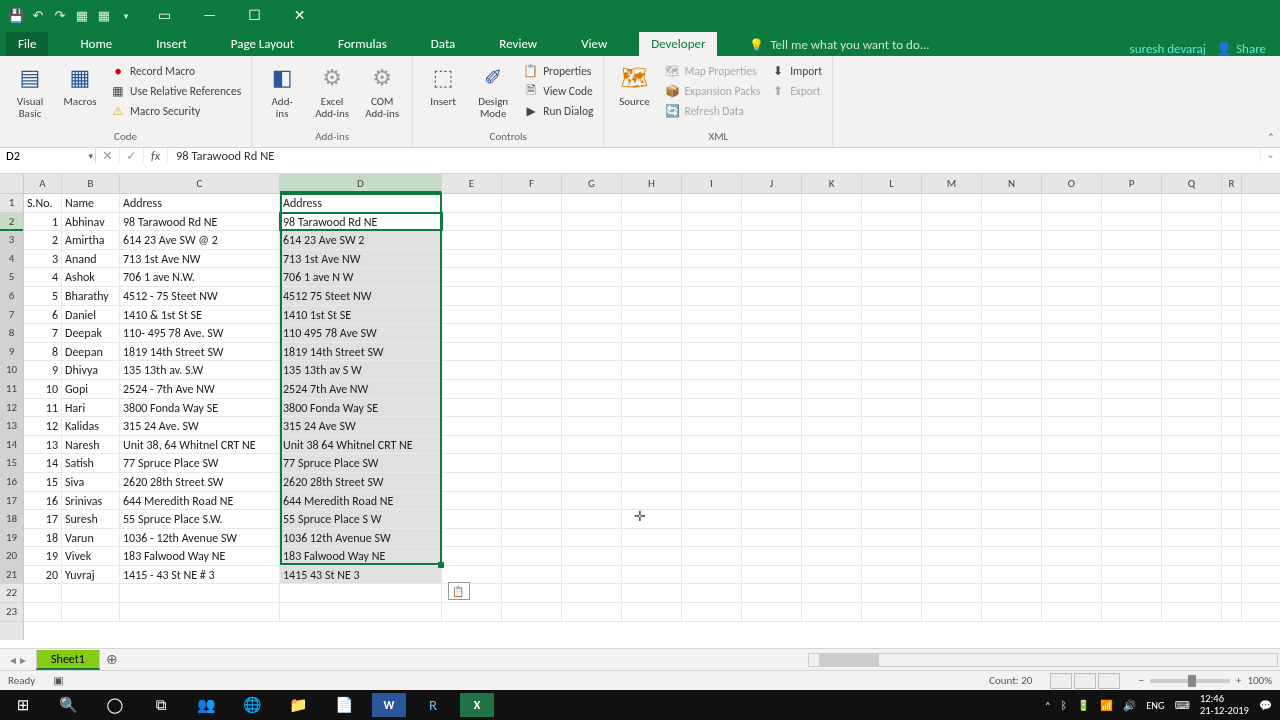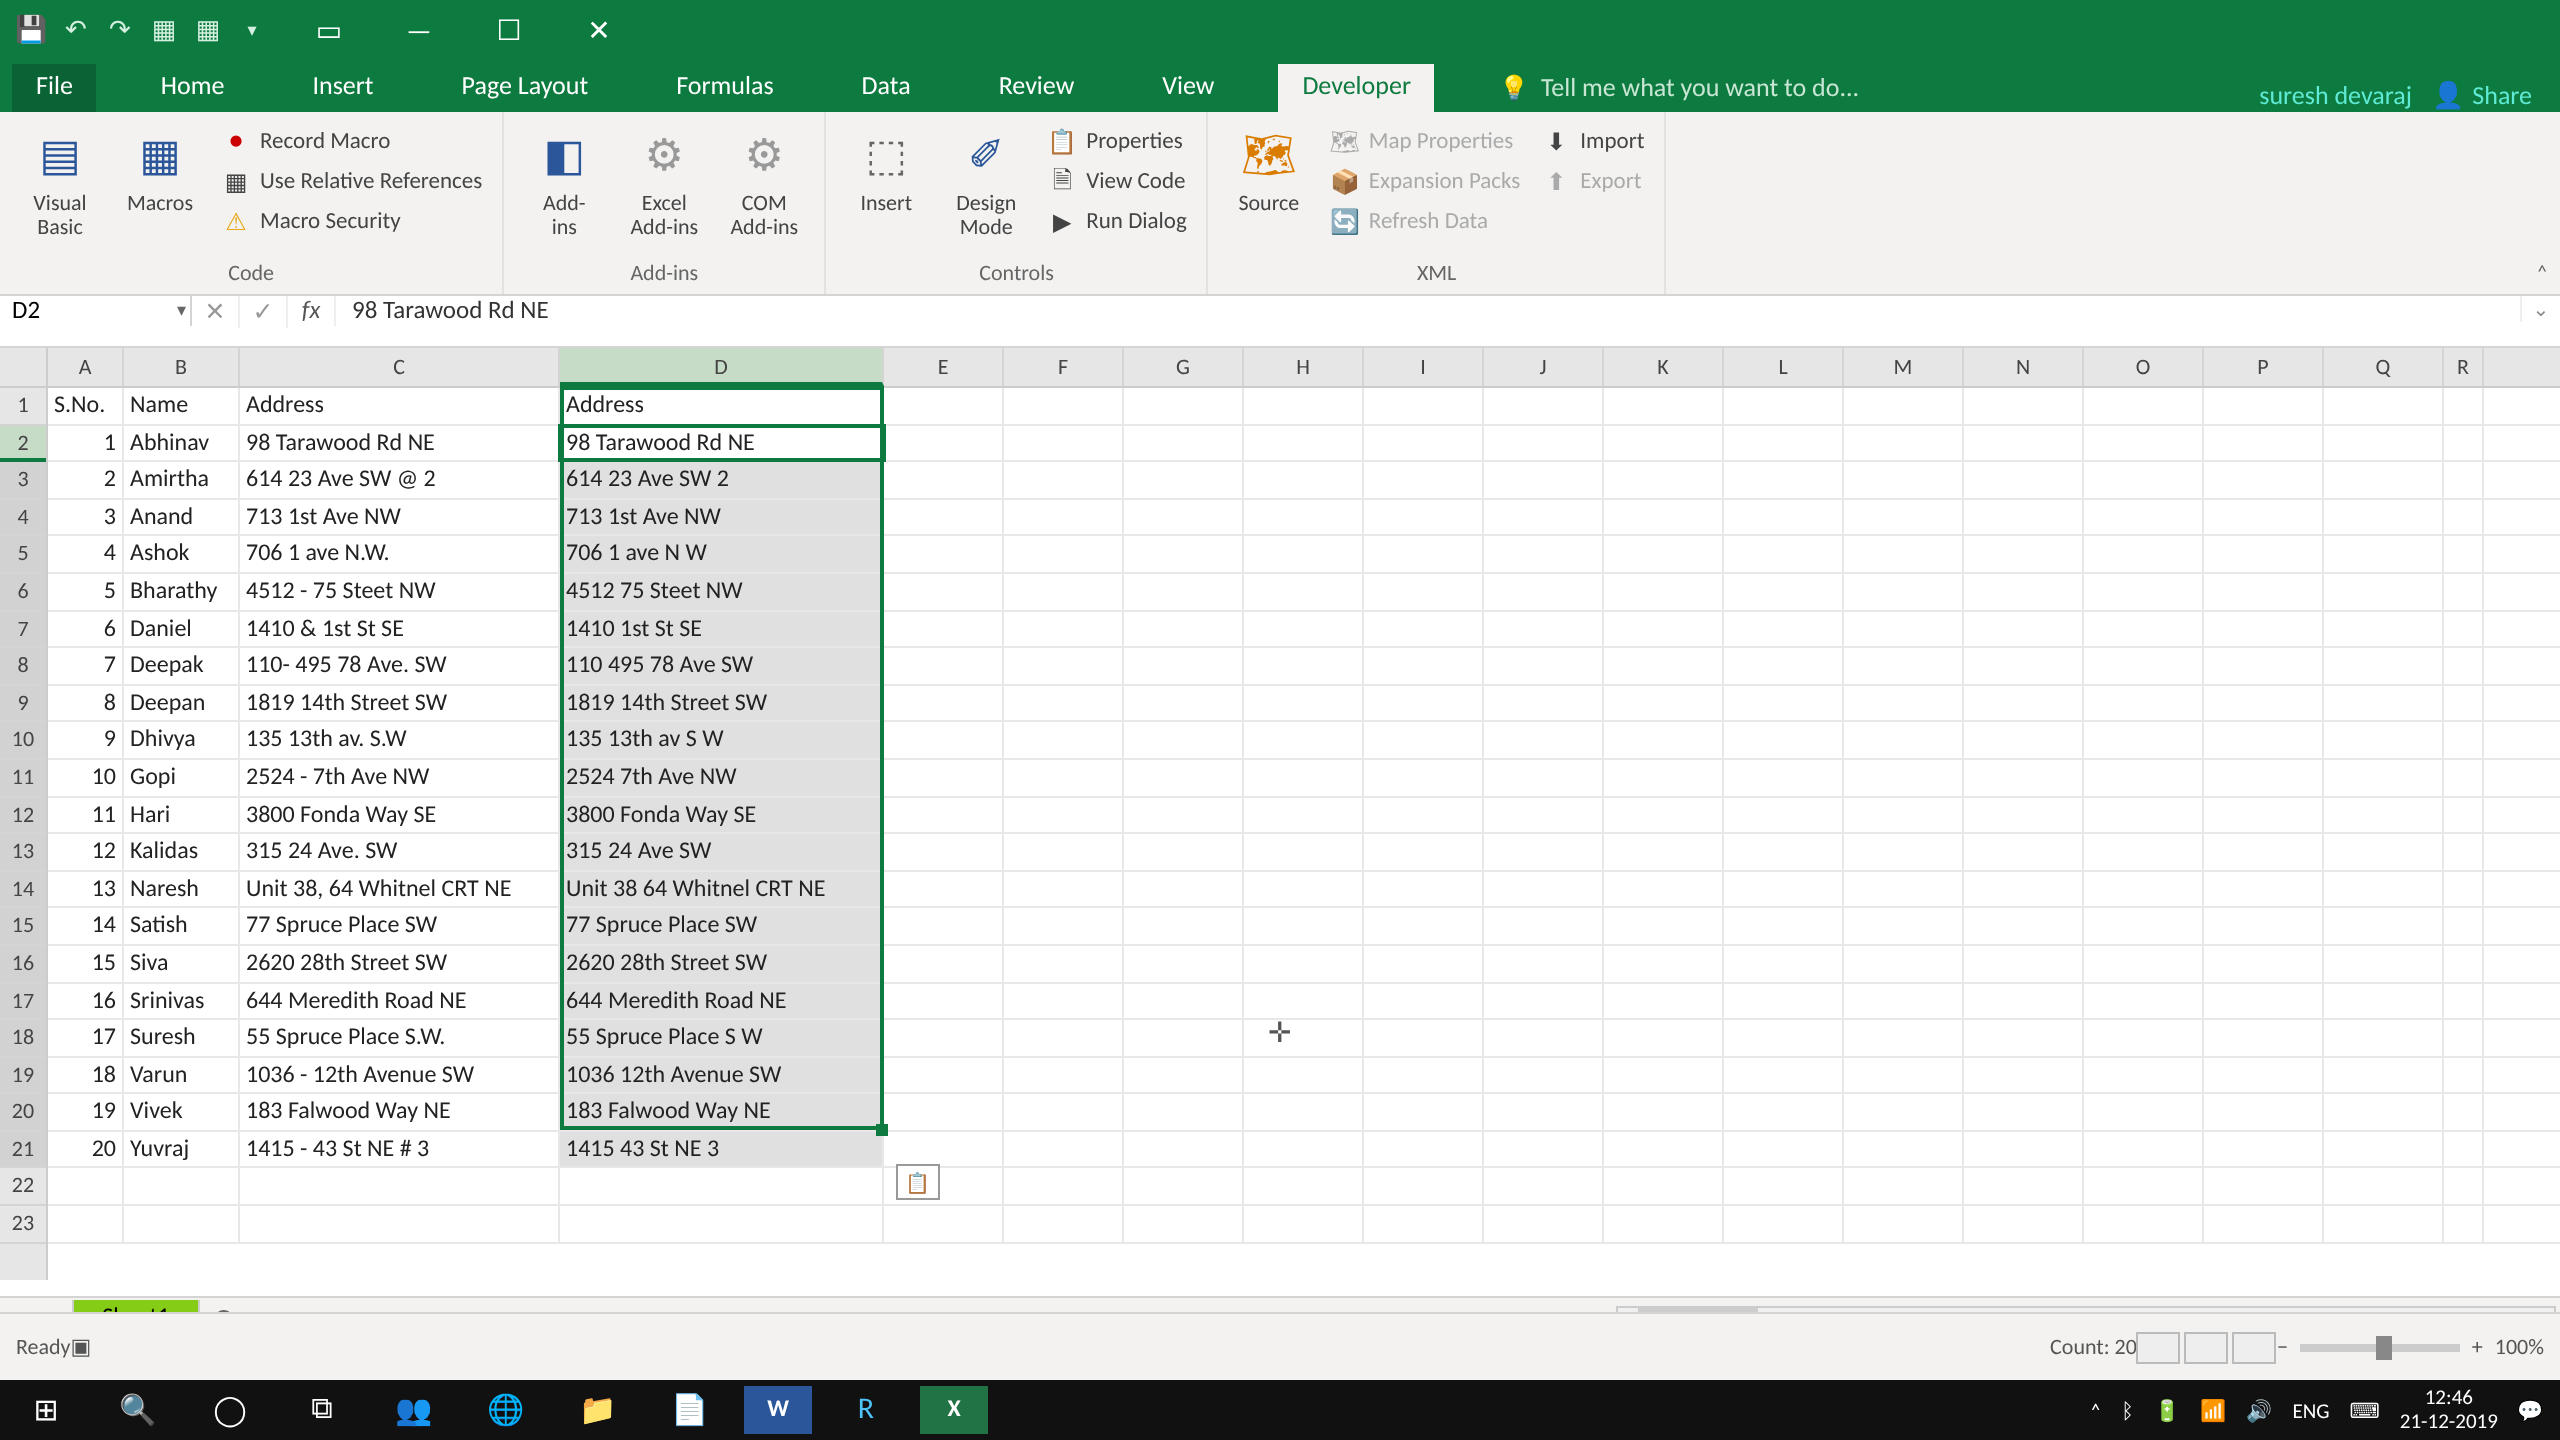--- a/index.html
+++ b/index.html
@@ -68,33 +68,33 @@
 
 .sheettabs { position: absolute; bottom: 50px; left: 0; right: 0; height: 22px; background: #f3f2f1; border-top: 1px solid #d4d4d4; display: flex; align-items: center; font-size: 12px; }
 .sheettabs .nav { display: flex; gap: 4px; padding: 0 10px; color: #888; }
 .sheettabs .tab { padding: 2px 14px; background: #84cc16; border: 1px solid #ccc; border-bottom: 2px solid #0d7a3f; border-top: none; }
 .sheettabs .add { width: 24px; text-align: center; color: #666; font-size: 14px; }
 .sheettabs .hscroll { flex: 1; display: flex; justify-content: flex-end; }
 .hscroll-bar { width: 470px; height: 14px; background: #f0f0f0; border: 1px solid #ccc; margin-right: 2px; position: relative; }
 .hscroll-bar .thumb { position: absolute; left: 10px; width: 60px; top: 0; bottom: 0; background: #cdcdcd; }
 
 
-.statusbar { position: absolute; bottom: 30px; left: 0; right: 0; height: 34px; background: #f3f2f1; border-top: 1px solid #d4d4d4; display: flex; align-items: center; font-size: 11px; color: #555; padding: 0 8px; gap: 0; }
+.statusbar { position: absolute; bottom: 30px; left: 0; right: 0; height: 20px; background: #f3f2f1; border-top: 1px solid #d4d4d4; display: flex; align-items: center; font-size: 11px; color: #555; padding: 0 8px; gap: 18px; }
 .statusbar .spacer { flex: 1; }
 .statusbar .views { display: flex; gap: 2px; }
 .statusbar .vb { width: 22px; height: 16px; border: 1px solid #bbb; background: #eee; }
 .statusbar .zoom { display: flex; align-items: center; gap: 6px; }
 .zoom-slider { width: 80px; height: 4px; background: #ccc; position: relative; }
 .zoom-slider .zthumb { position: absolute; left: 38px; top: -4px; width: 8px; height: 12px; background: #888; }
 
 
 .taskbar { position: absolute; bottom: 0; left: 0; right: 0; height: 30px; background: #111; display: flex; align-items: center; }
 .taskbar .tb { width: 46px; height: 30px; display: flex; align-items: center; justify-content: center; color: #fff; font-size: 15px; }
 .taskbar .tray { margin-left: auto; display: flex; align-items: center; color: #fff; font-size: 10.5px; gap: 10px; padding-right: 8px; }
-.taskbar .clock { text-align: center; line-height: 1.1; }
+.taskbar .clock { text-align: left; line-height: 1.1; }
 
 
 .wA { width: 38px; } .wB { width: 58px; } .wC { width: 160px; } .wD { width: 162px; }
 .wE,.wF,.wG,.wH,.wI,.wJ,.wK,.wL,.wM,.wN,.wO,.wP,.wQ { width: 60px; } .wR{width:20px;}
 </style>
 </head>
 <body>
 
 <div class="titlebar">
   <div class="qat">

